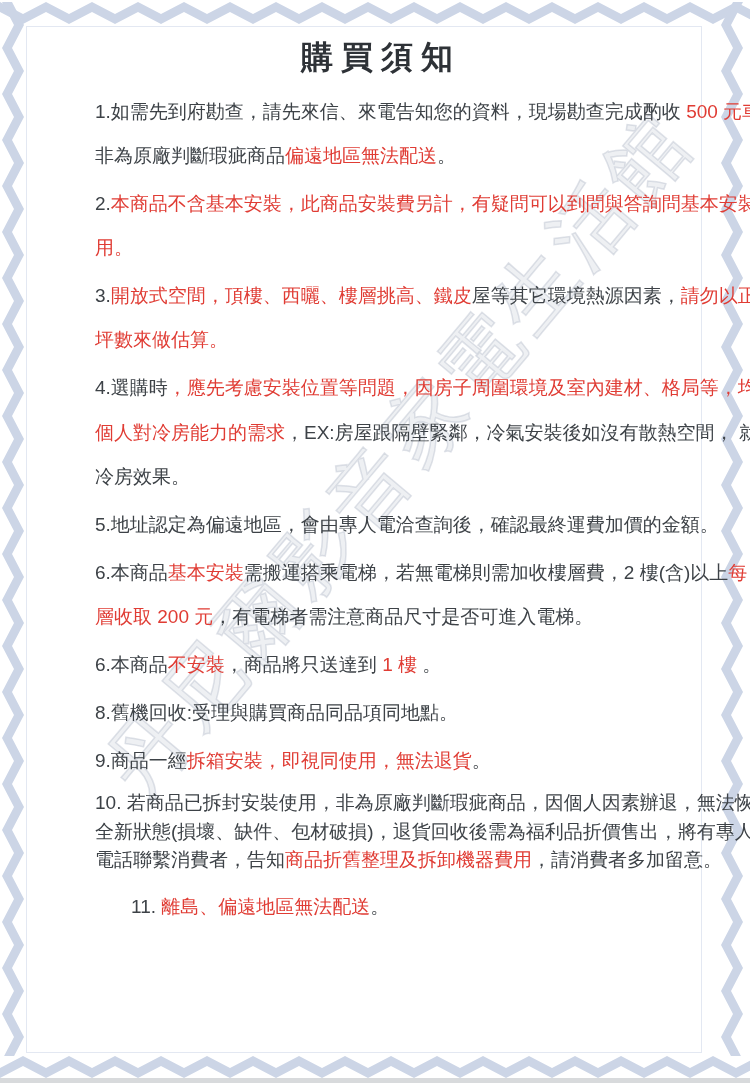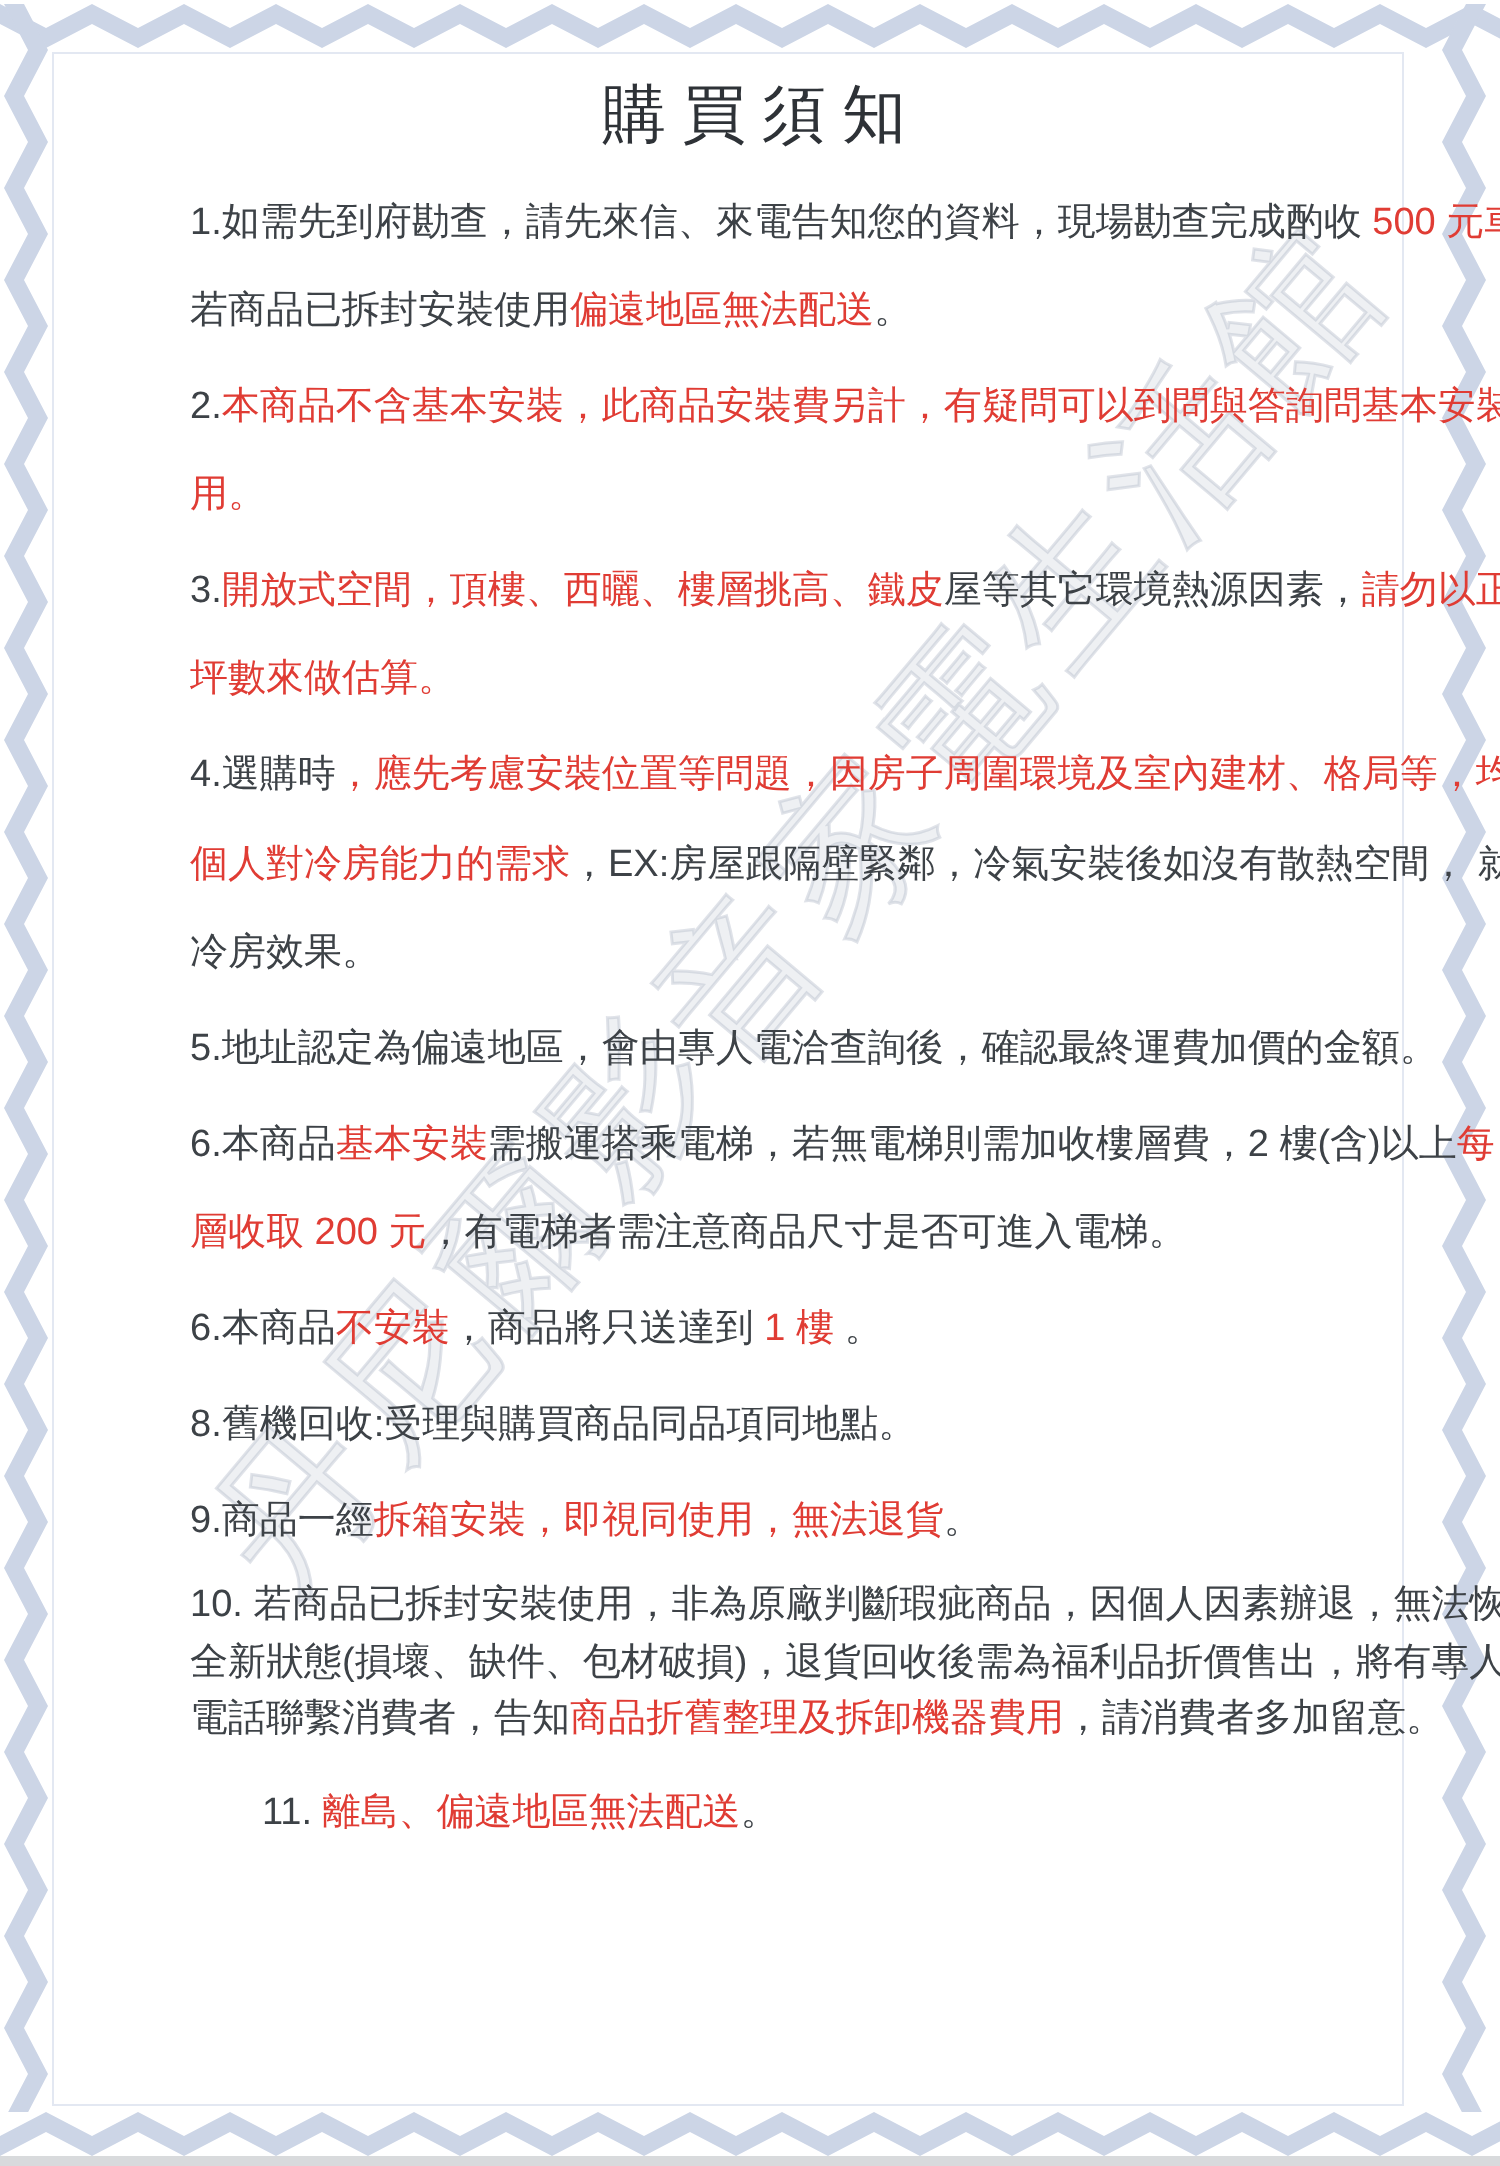--- a/index.html
+++ b/index.html
@@ -41,21 +41,21 @@
   }
   
   .content{
     position:absolute;left:95px;top:36px;width:572px;
     z-index:1;
   }
   .title{
     margin:0 0 10px 0;
     text-align:center;
     font-size:32px;
-    font-weight:400;
+    font-weight:700;
     letter-spacing:8px;
     color:#2e3237;
   }
   .notice{
     margin:0 0 4px 0;
     font-size:19px;
     line-height:2.32;
   }
   .notice .nline{display:block;white-space:nowrap;}
   .notice.tight{
@@ -110,21 +110,21 @@
 
   <div class="inner-frame"></div>
 
   <div class="watermark">丹尼爾影音家電生活館</div>
 
   <div class="content">
     <h1 class="title">購買須知</h1>
     <div id="notice-list">
         <p class="notice">
           <span class="nline"><span>1.如需先到府勘查，請先來信、來電告知您的資料，現場勘查完成酌收 </span><span class="red">500 元車馬費</span></span>
-          <span class="nline"><span>若商品已拆封安裝使用</span><span class="red">偏遠地區無法配送</span><span>。</span></span>
+          <span class="nline"><span>非為原廠判斷瑕疵商品</span><span class="red">偏遠地區無法配送</span><span>。</span></span>
         </p>
         <p class="notice">
           <span class="nline"><span>2.</span><span class="red">本商品不含基本安裝，此商品安裝費另計，有疑問可以到問與答詢問基本安裝費</span></span>
           <span class="nline"><span class="red">用。</span></span>
         </p>
         <p class="notice">
           <span class="nline"><span>3.</span><span class="red">開放式空間，頂樓、西曬、樓層挑高、鐵皮</span><span>屋等其它環境熱源因素，</span><span class="red">請勿以正常</span></span>
           <span class="nline"><span class="red">坪數來做估算。</span></span>
         </p>
         <p class="notice">

